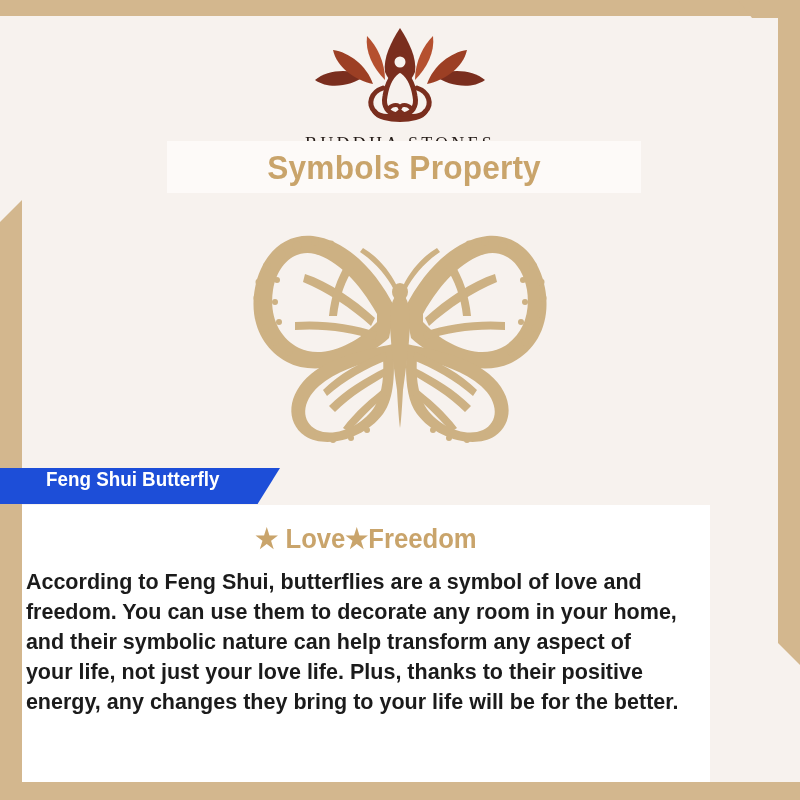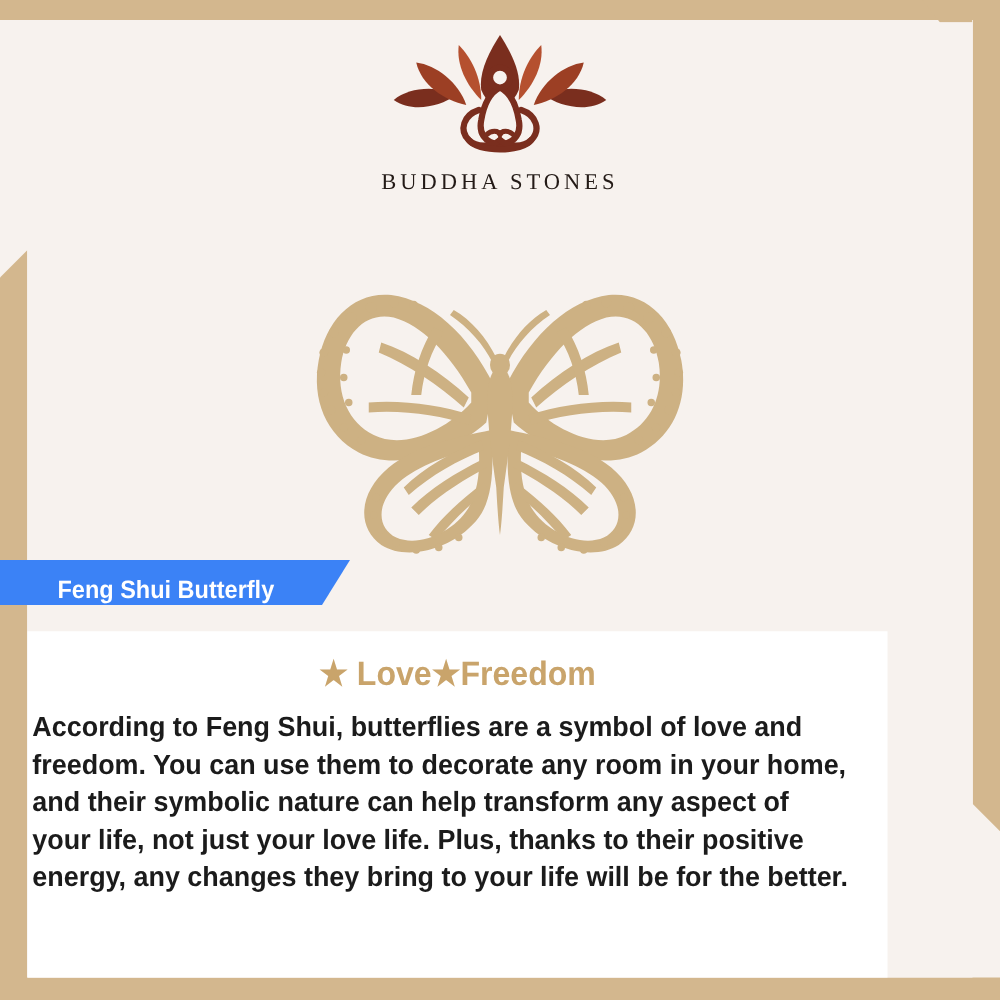--- a/index.html
+++ b/index.html
@@ -125,27 +125,27 @@
     display: flex;
     align-items: center;
     justify-content: center;
   }
   .butterfly-wrap svg { display:block; }
 
   
   .banner {
     position: absolute;
     left: -22px;
-    top: 432px;
+    top: 452px;
     width: 280px;
     height: 36px;
-    background: #3b82f6;
+    background: #1d4ed8;
     clip-path: polygon(0 0, 100% 0, 92% 100%, 0 100%);
     display: flex;
-    align-items: flex-end;
+    align-items: flex-start;
   }
   .banner-text {
     margin-left: 46px;
     font-family: "Liberation Sans Narrow", "Liberation Sans", sans-serif;
     font-size: 20px;
     font-weight: bold;
     color: #ffffff;
     transform: scaleX(0.94);
     transform-origin: left center;
     white-space: nowrap;
@@ -225,20 +225,23 @@
 
             <path d="M84 84 C88 80 94 80 95 84 C96 80 102 80 106 84" stroke="#7a2e1e" stroke-width="4" fill="none"></path>
 
             <path d="M70 88 C76 98 114 98 120 88" stroke="#7a2e1e" stroke-width="5" fill="none"></path>
           </g>
         </svg>
       </span>
       <span class="logo-word">BUDDHA STONES</span>
     </div>
 
+    <div class="title-band">
+      <span class="title-text">Symbols Property</span>
+    </div>
 
     <div class="butterfly-wrap">
       <span>
         <svg width="350" height="230" viewBox="0 0 350 230" xmlns="http://www.w3.org/2000/svg">
           <g fill="#cdb183">
 
             <path d="M170 86 C150 46 120 18 88 14 C58 11 36 34 30 66 C24 98 36 126 62 140 C92 156 138 140 164 116 Z
                      M152 92 C134 60 112 38 90 32 C68 27 52 44 48 68 C44 94 54 116 74 126 C98 138 132 122 152 100 Z" fill-rule="evenodd"></path>
 
             <path d="M150 96 C128 76 104 60 80 52 L78 60 C102 70 126 86 146 104 Z"></path>

